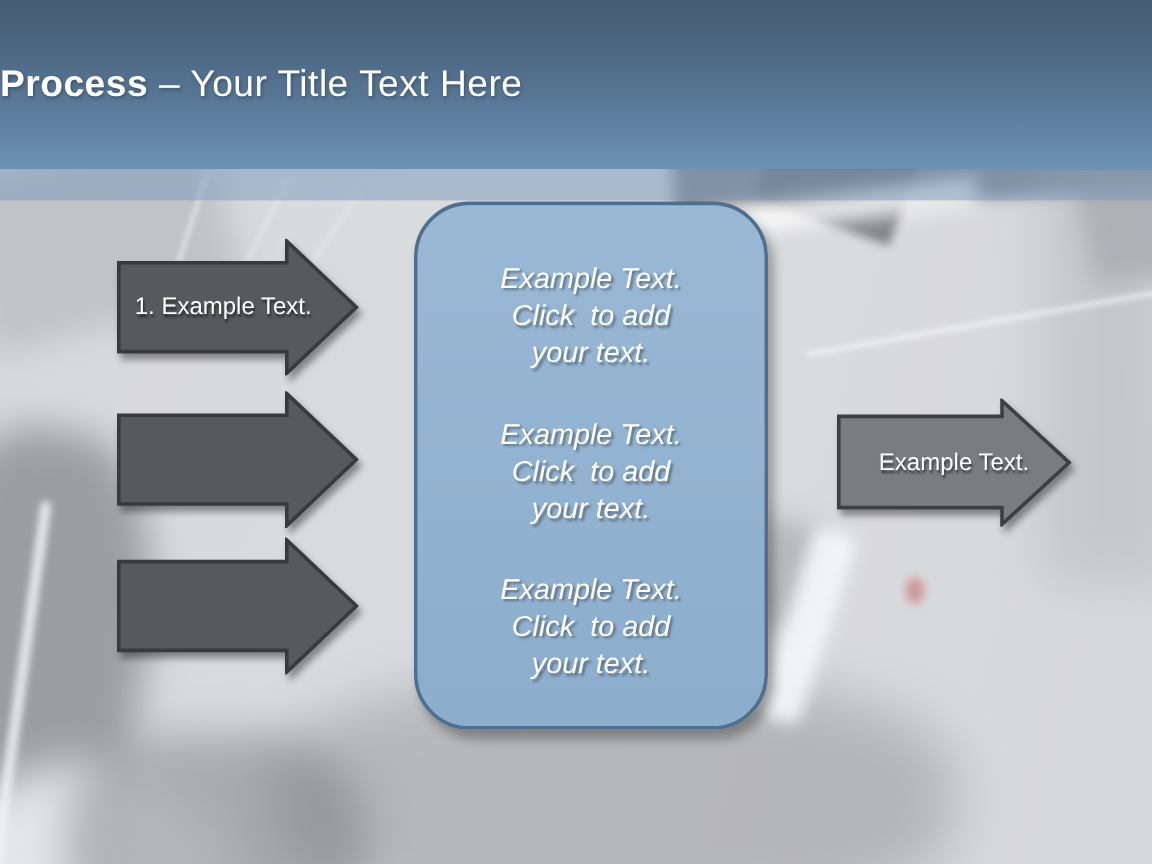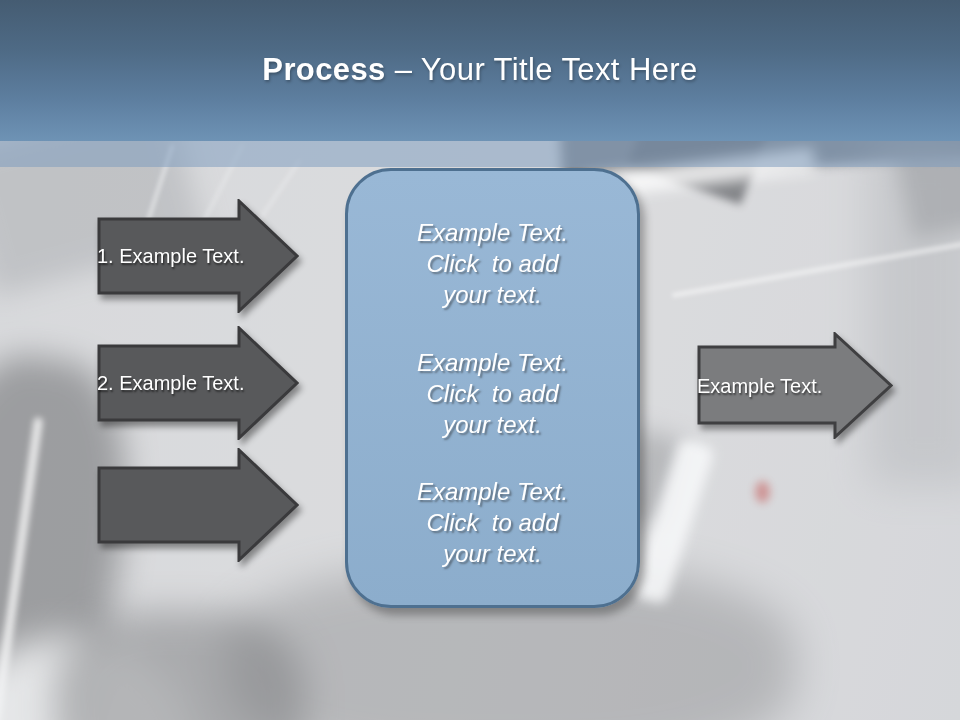--- a/index.html
+++ b/index.html
@@ -8,21 +8,21 @@
     background:linear-gradient(105deg,#c3c5c9 0%,#c9cacd 55%,#c0c2c7 100%);
     font-family:"Liberation Sans",sans-serif;
   }
   
   .header{
     position:absolute;left:0;top:0;width:960px;height:141px;z-index:3;
     background:linear-gradient(180deg,#455c72 0%,#4e6a85 35%,#5d7e9f 70%,#6e93b5 100%);
   }
   .title{
     position:absolute;left:0;top:52px;width:100%;margin:0;
-    text-align:center;color:#ffffff;font-size:31px;font-weight:400;
+    color:#ffffff;font-size:31px;font-weight:400;
     letter-spacing:0.4px;text-shadow:1px 2px 3px rgba(0,0,0,0.28);
   }
   .title .t-bold{font-weight:700;}
   
   .photo{position:absolute;left:0;top:141px;width:960px;height:579px;overflow:hidden;z-index:1;}
   .ph{position:absolute;}
   .s-banddark1{left:560px;top:-50px;width:430px;height:76px;background:#33373e;transform:rotate(-3deg);filter:blur(6px);opacity:.85;}
   .s-banddark2{left:640px;top:-46px;width:120px;height:92px;background:#23262c;transform:rotate(20deg);filter:blur(4px);opacity:.8;}
   .s-trcorner{left:900px;top:-30px;width:90px;height:120px;background:#4a4e55;transform:rotate(-12deg);filter:blur(10px);opacity:.55;}
   .s-whitewedge{left:585px;top:20px;width:230px;height:24px;background:#ffffff;transform:rotate(-7deg);filter:blur(7px);opacity:.8;}
@@ -37,21 +37,21 @@
   .s-wire3{left:262px;top:8px;width:3px;height:130px;background:#eef0f3;transform:rotate(34deg);filter:blur(2px);opacity:.45;}
   .s-ldark{left:-85px;top:215px;width:200px;height:450px;background:#2e3034;transform:rotate(9deg);filter:blur(16px);opacity:.6;border-radius:40%;}
   .s-lrim{left:12px;top:275px;width:9px;height:320px;background:#ffffff;transform:rotate(8deg);filter:blur(3px);opacity:.75;border-radius:6px;}
   .s-bllight{left:-55px;top:495px;width:250px;height:240px;background:#eceef0;filter:blur(18px);opacity:.85;border-radius:50%;}
   .s-botdark1{left:225px;top:425px;width:570px;height:200px;background:#46484c;filter:blur(22px);opacity:.42;border-radius:40%;}
   .s-botdark2{left:55px;top:470px;width:250px;height:190px;background:#37393d;filter:blur(18px);opacity:.5;border-radius:40%;}
   .s-rcol{left:868px;top:0;width:115px;height:345px;background:#8b8f95;filter:blur(20px);opacity:.45;}
   .wash{position:absolute;left:0;top:0;width:100%;height:100%;background:rgba(255,255,255,0.34);}
   .band{position:absolute;left:0;top:0;width:100%;height:26px;background:rgba(125,156,189,0.52);}
   
-  .arrow{position:absolute;z-index:4;display:flex;align-items:center;justify-content:flex-start;box-sizing:border-box;}
+  .arrow{position:absolute;z-index:4;display:flex;align-items:center;justify-content:center;box-sizing:border-box;}
   .arrow svg{position:absolute;left:0;top:0;width:100%;height:100%;filter:drop-shadow(3px 5px 3px rgba(0,0,0,0.40));}
   .arrow .arrow-label{
     position:relative;color:#ffffff;font-size:20px;line-height:22px;
     text-shadow:1px 2px 2px rgba(0,0,0,0.55);white-space:nowrap;
   }
   .arrow-left{left:97px;width:202px;height:114px;padding-right:24px;}
   .arrow-1{top:199px;}
   .arrow-2{top:326px;}
   .arrow-3{top:448px;}
   .arrow-left polygon{fill:#58595b;stroke:#3a3a3c;stroke-width:3;}
@@ -109,21 +109,20 @@
     <svg viewBox="0 0 202 114" preserveAspectRatio="none">
       <polygon points="2,20 142,20 142,2 200,57 142,112 142,94 2,94"></polygon>
     </svg>
     <span class="arrow-label">1. Example Text.</span>
   </div>
 
   <div class="arrow arrow-left arrow-2">
     <svg viewBox="0 0 202 114" preserveAspectRatio="none">
       <polygon points="2,20 142,20 142,2 200,57 142,112 142,94 2,94"></polygon>
     </svg>
-    <span class="arrow-label">2. Example Text.</span>
   </div>
 
   <div class="arrow arrow-left arrow-3">
     <svg viewBox="0 0 202 114" preserveAspectRatio="none">
       <polygon points="2,20 142,20 142,2 200,57 142,112 142,94 2,94"></polygon>
     </svg>
   </div>
 
   <div class="center-box">
     <p class="box-block">Example Text.

